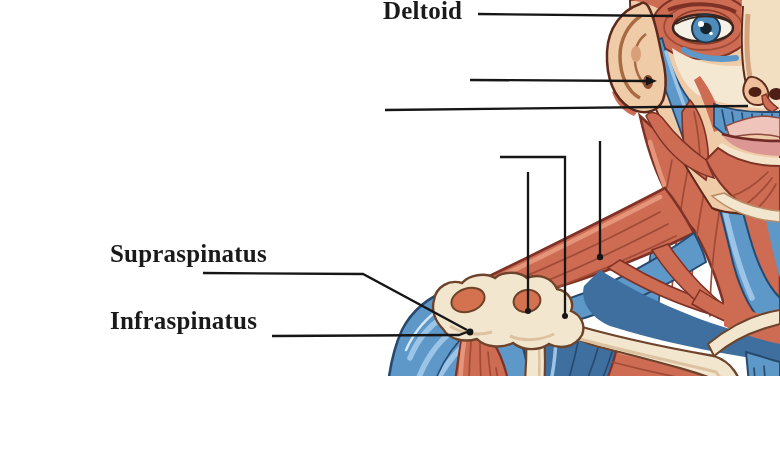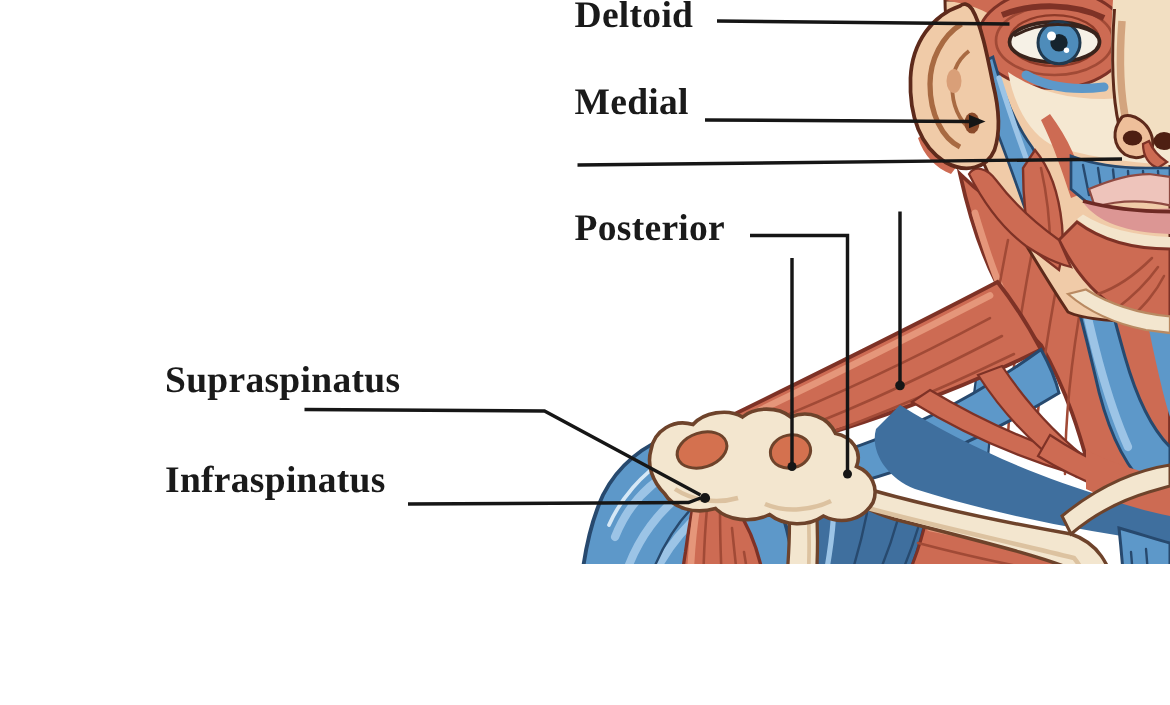--- a/index.html
+++ b/index.html
@@ -260,19 +260,17 @@
       <path class="leader" d="M600,141 L600,255"></path>
       <circle class="dot" cx="600" cy="257" r="3.2"></circle>
       <path class="leader" d="M203,273 L363,274 L467,330"></path>
       <path class="leader" d="M272,336 L459,335 L467,332"></path>
       <circle class="dot" cx="470" cy="332" r="3.4"></circle>
       <path class="leader" d="M258,420 L532,421"></path>
     </g>
   </svg>
 
   <div class="lbl" style="left:383px;top:-2px">Deltoid</div>
-  <div class="lbl" style="left:383px;top:56px">Medial</div>
-  <div class="lbl" style="left:383px;top:140px">Posterior</div>
   <div class="lbl" style="left:110px;top:308px">Infraspinatus</div>
   <div class="lbl" style="left:110px;top:241px">Supraspinatus</div>
   <div class="lbl lbl2" style="left:110px;top:363px">
   </div>
 </div>
 
 </body></html>

